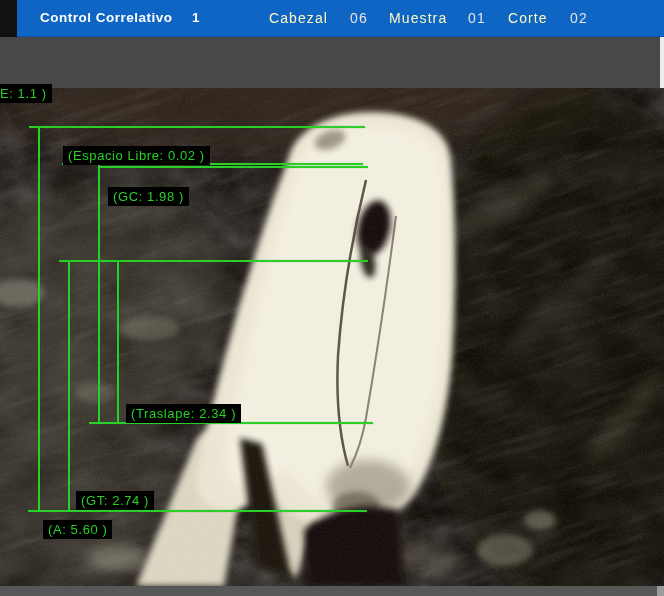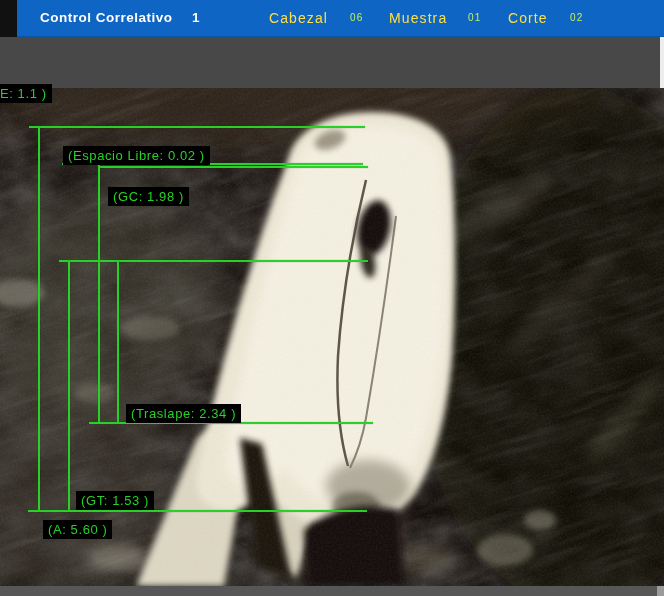--- a/index.html
+++ b/index.html
@@ -11,22 +11,22 @@
   
   .titlebar{
     position:absolute;left:0;top:0;width:664px;height:37px;
     background:var(--header_bg,#0e65c4);
     border-bottom:1px solid #0a55a6;
     margin-left:17px;
   }
   .titlebar span{position:absolute;top:0;line-height:36px;white-space:nowrap;}
   .tb-title{color:#fff;font-weight:bold;font-size:13.5px;letter-spacing:.5px;}
   .tb-num{color:#fff;font-weight:bold;font-size:13.5px;letter-spacing:.5px;}
-  .tb-field{color:#fde047;font-size:14px;letter-spacing:1.1px;}
-  .tb-val{color:#bef264;font-size:10px;letter-spacing:1.1px;}
+  .tb-field{color:#fef9c3;font-size:14px;letter-spacing:1.1px;}
+  .tb-val{color:#e5e5e5;font-size:14px;letter-spacing:1.1px;}
   
   .graypanel{
     position:absolute;left:0;top:37px;width:664px;height:51px;
     background:var(--panel_gray,#484848);
   }
   .right-sliver{
     position:absolute;left:660px;top:37px;width:4px;height:53px;
     background:#ededed;
   }
   
@@ -175,19 +175,19 @@
   <div class="mline" style="left:59px;top:260px;width:309px;height:2px"></div>
   <div class="mline" style="left:68px;top:261px;width:2px;height:250px"></div>
   <div class="mline" style="left:117px;top:261px;width:2px;height:163px"></div>
   <div class="mline" style="left:89px;top:422px;width:284px;height:2px"></div>
   <div class="mline" style="left:28px;top:510px;width:339px;height:2px"></div>
 
   <div class="mlabel" style="left:-10px;top:84px">(E: 1.1 )</div>
   <div class="mlabel" style="left:63px;top:146px">(Espacio Libre: 0.02 )</div>
   <div class="mlabel" style="left:108px;top:187px">(GC: 1.98 )</div>
   <div class="mlabel" style="left:126px;top:404px">(Traslape: 2.34 )</div>
-  <div class="mlabel" style="left:76px;top:491px">(GT: 1.53 )</div>
+  <div class="mlabel" style="left:76px;top:491px">(GT: 2.74 )</div>
   <div class="mlabel" style="left:43px;top:520px">(A: 5.60 )</div>
 
   <div class="bottombar"></div>
   <div class="bottombar-corner"></div>
 
 </div>
 
 </body></html>

